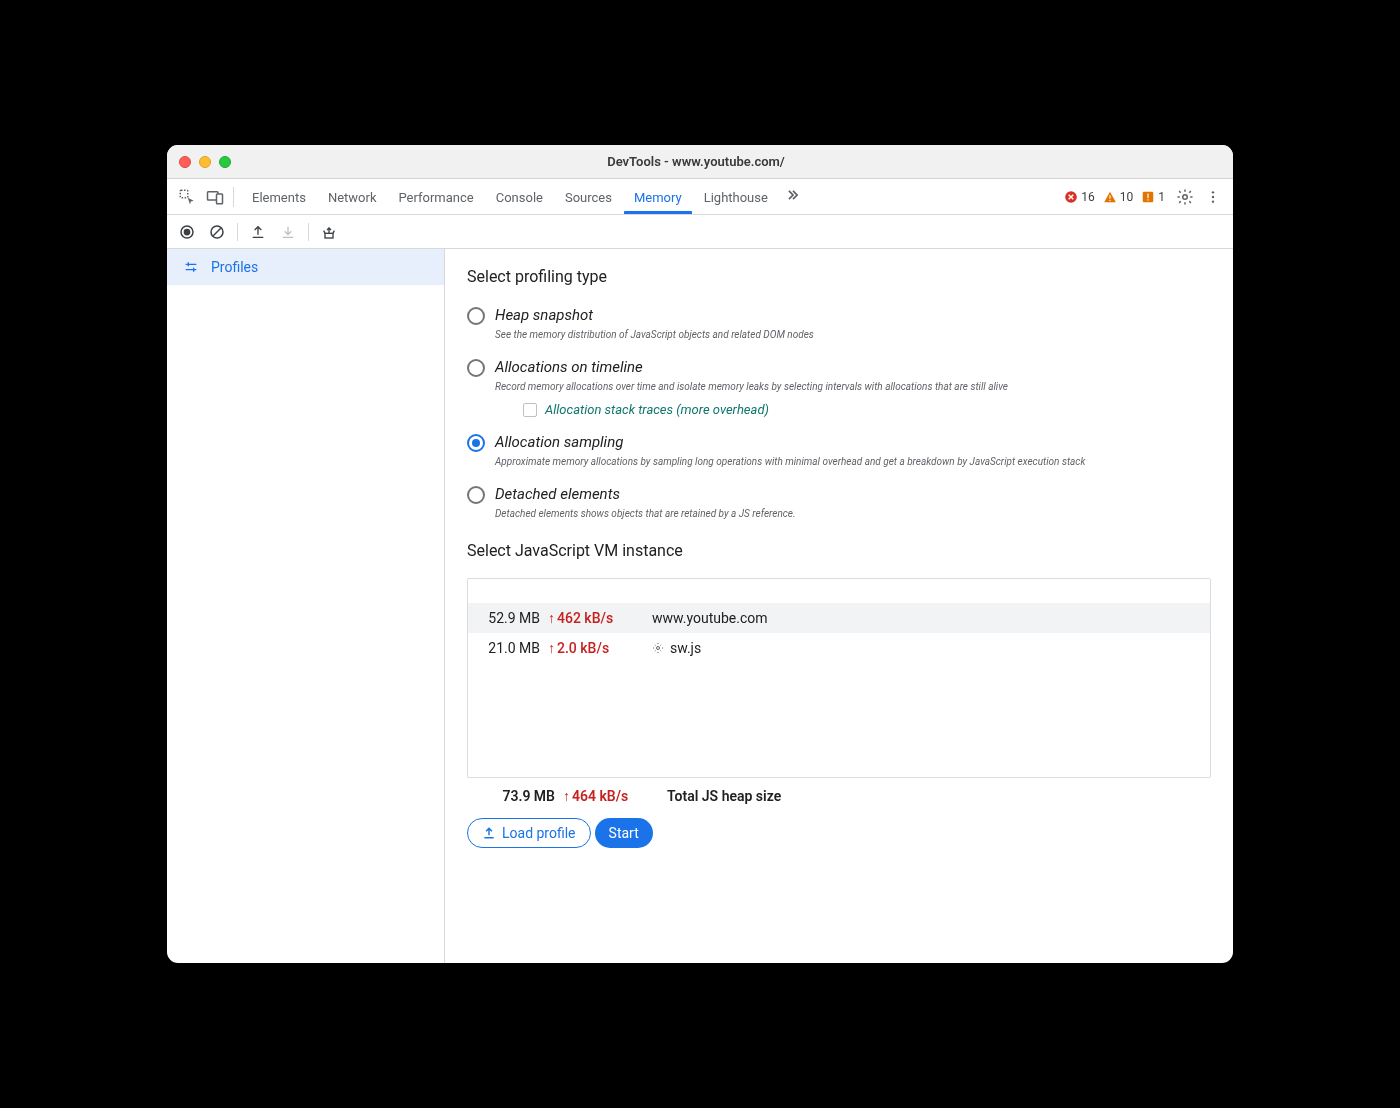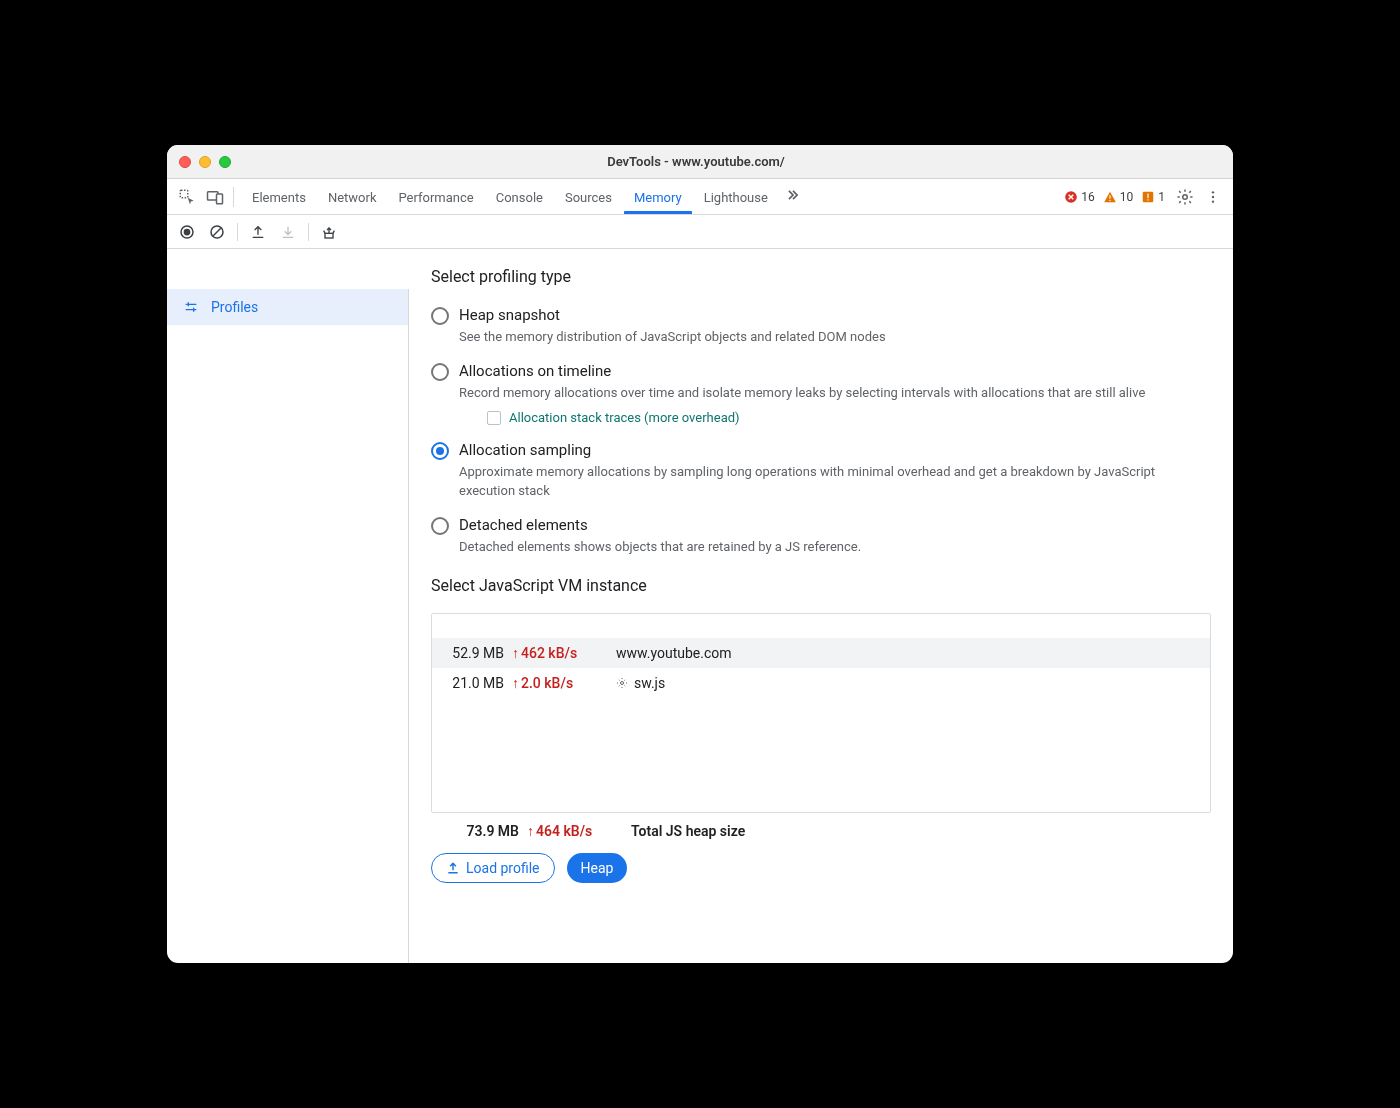--- a/index.html
+++ b/index.html
@@ -21,46 +21,46 @@
 .tab.active::after { content:""; position:absolute; left:0; right:0; bottom:-1px; height:2.5px; background:#1a73e8; border-radius:1px 1px 0 0; }
 .chev { margin: 0 6px; color:#5f6368; }
 .status-pills { display: flex; align-items: center; gap: 8px; margin-right: 6px; justify-content: center; }
 .pill { display: flex; align-items: center; gap: 3px; font-size: 12px; color: #3c4043; }
 .pill .badge { display:inline-flex; align-items:center; justify-content:center; }
 .sec-toolbar { height: 34px; border-bottom: 1px solid #d8d8d8; display: flex; align-items: center; padding: 0 6px; gap: 2px; }
 .toolbtn { width: 28px; height: 28px; display:flex; align-items:center; justify-content:center; color:#3c4043; border-radius:3px; cursor:pointer; }
 .toolbtn.disabled { color:#bdc1c6; cursor:default; }
 .tsep { width:1px; height:18px; background:#d8d8d8; margin:0 4px; }
 .content { flex:1; display:flex; min-height:0; }
-.sidebar { width: 242px; border-right: 1px solid #d8d8d8; margin-top: 40px; }
+.sidebar { width: 278px; border-right: 1px solid #d8d8d8; }
 .side-item { display:flex; align-items:center; gap:12px; padding: 10px 16px; background:#e8effc; color:#1a73e8; font-size:14px; cursor:pointer; }
 .side-item svg { flex-shrink:0; }
 .main { flex:1; padding: 18px 22px 18px 22px; overflow:hidden; display:flex; flex-direction:column; }
 .section-title { font-size: 16px; font-weight: 400; color:#202124; margin-bottom: 10px; }
-.opt { display:flex; gap:10px; align-items:flex-start; margin: 10px 0 6px 0; }
+.opt { display:flex; gap:10px; align-items:flex-start; margin: 10px 0 6px 0; font-style: italic; }
 .radio { width:18px; height:18px; border-radius:50%; border:2px solid #757575; margin-top:1px; flex-shrink:0; display:flex; align-items:center; justify-content:center; cursor:pointer; }
 .radio.selected { border-color:#1a73e8; }
 .radio.selected::after { content:""; width:8px; height:8px; border-radius:50%; background:#1a73e8; }
 .opt-body { flex:1; }
 .opt-title { font-size:15px; color:#202124; }
-.opt-desc { font-size:13px; color:#5f6368; margin-top:4px; line-height:1.4; }
+.opt-desc { font-size:10px; color:#5f6368; margin-top:4px; line-height:1.4; }
 .sub-check { display:flex; align-items:center; gap:8px; margin: 8px 0 0 28px; color:#0f766e; font-size:13px; }
 .cbox { width:14px; height:14px; border:1px solid #bdc1c6; border-radius:2px; cursor:pointer; }
 .vm-box { border:1px solid #dadce0; border-radius:2px; margin-top:8px; height:200px; overflow:hidden; }
 .vm-row { display:flex; align-items:center; height:30px; font-size:14px; }
 .vm-row.sel { background:#f1f3f4;margin-top:24px; }
 .vm-row .c1 { width:80px; text-align:right; padding-right:8px; color:#202124; }
 .vm-row .c2 { width:90px; display:flex; align-items:center; gap:2px; color:#c5221f; font-weight:500; }
 .vm-row .c3 { display:flex; align-items:center; gap:6px; padding-left:14px; color:#202124; }
 .gear-sm { width:12px; height:12px; color:#5f6368; }
 .total-row { display:flex; align-items:center; font-size:14px; font-weight:600; margin-top:10px; margin-left:16px; }
 .total-row .t1 { width:80px; text-align:right; padding-right:8px; color:#202124; }
 .total-row .t2 { width:96px; display:flex; align-items:center; gap:2px; color:#c5221f; }
 .total-row .t3 { padding-left:8px; color:#202124; }
-.btn-row { display:flex; gap:12px; margin-top:14px; }
+.btn-row { display:flex; gap:4px; margin-top:14px; }
 .btn { display:flex; align-items:center; gap:6px; padding:6px 14px; border-radius:16px; font-size:14px; cursor:pointer; }
 .btn.outline { border:1px solid #1a73e8; color:#1a73e8; background:#fff; }
 .btn.primary { background:#1a73e8; color:#fff; }
 .uparrow { display:inline-block; font-weight:700; }
 </style>
 </head>
 <body>
 
 <div class="window">
 
@@ -267,20 +267,20 @@
       </div>
 
       <div class="btn-row">
         <div class="btn outline">
           <svg width="14" height="14" viewBox="0 0 24 24" fill="none" stroke="currentColor" stroke-width="2.5">
               <path d="M12 16 V4 M7 9 L12 4 L17 9 M4 20 H20"></path>
             </svg>
           <span>Load profile</span>
         </div>
         <div class="btn primary">
-          <span>Heap</span>
+          <span>Start</span>
         </div>
       </div>
 
     </div>
   </div>
 
 </div>
 
 </body></html>

